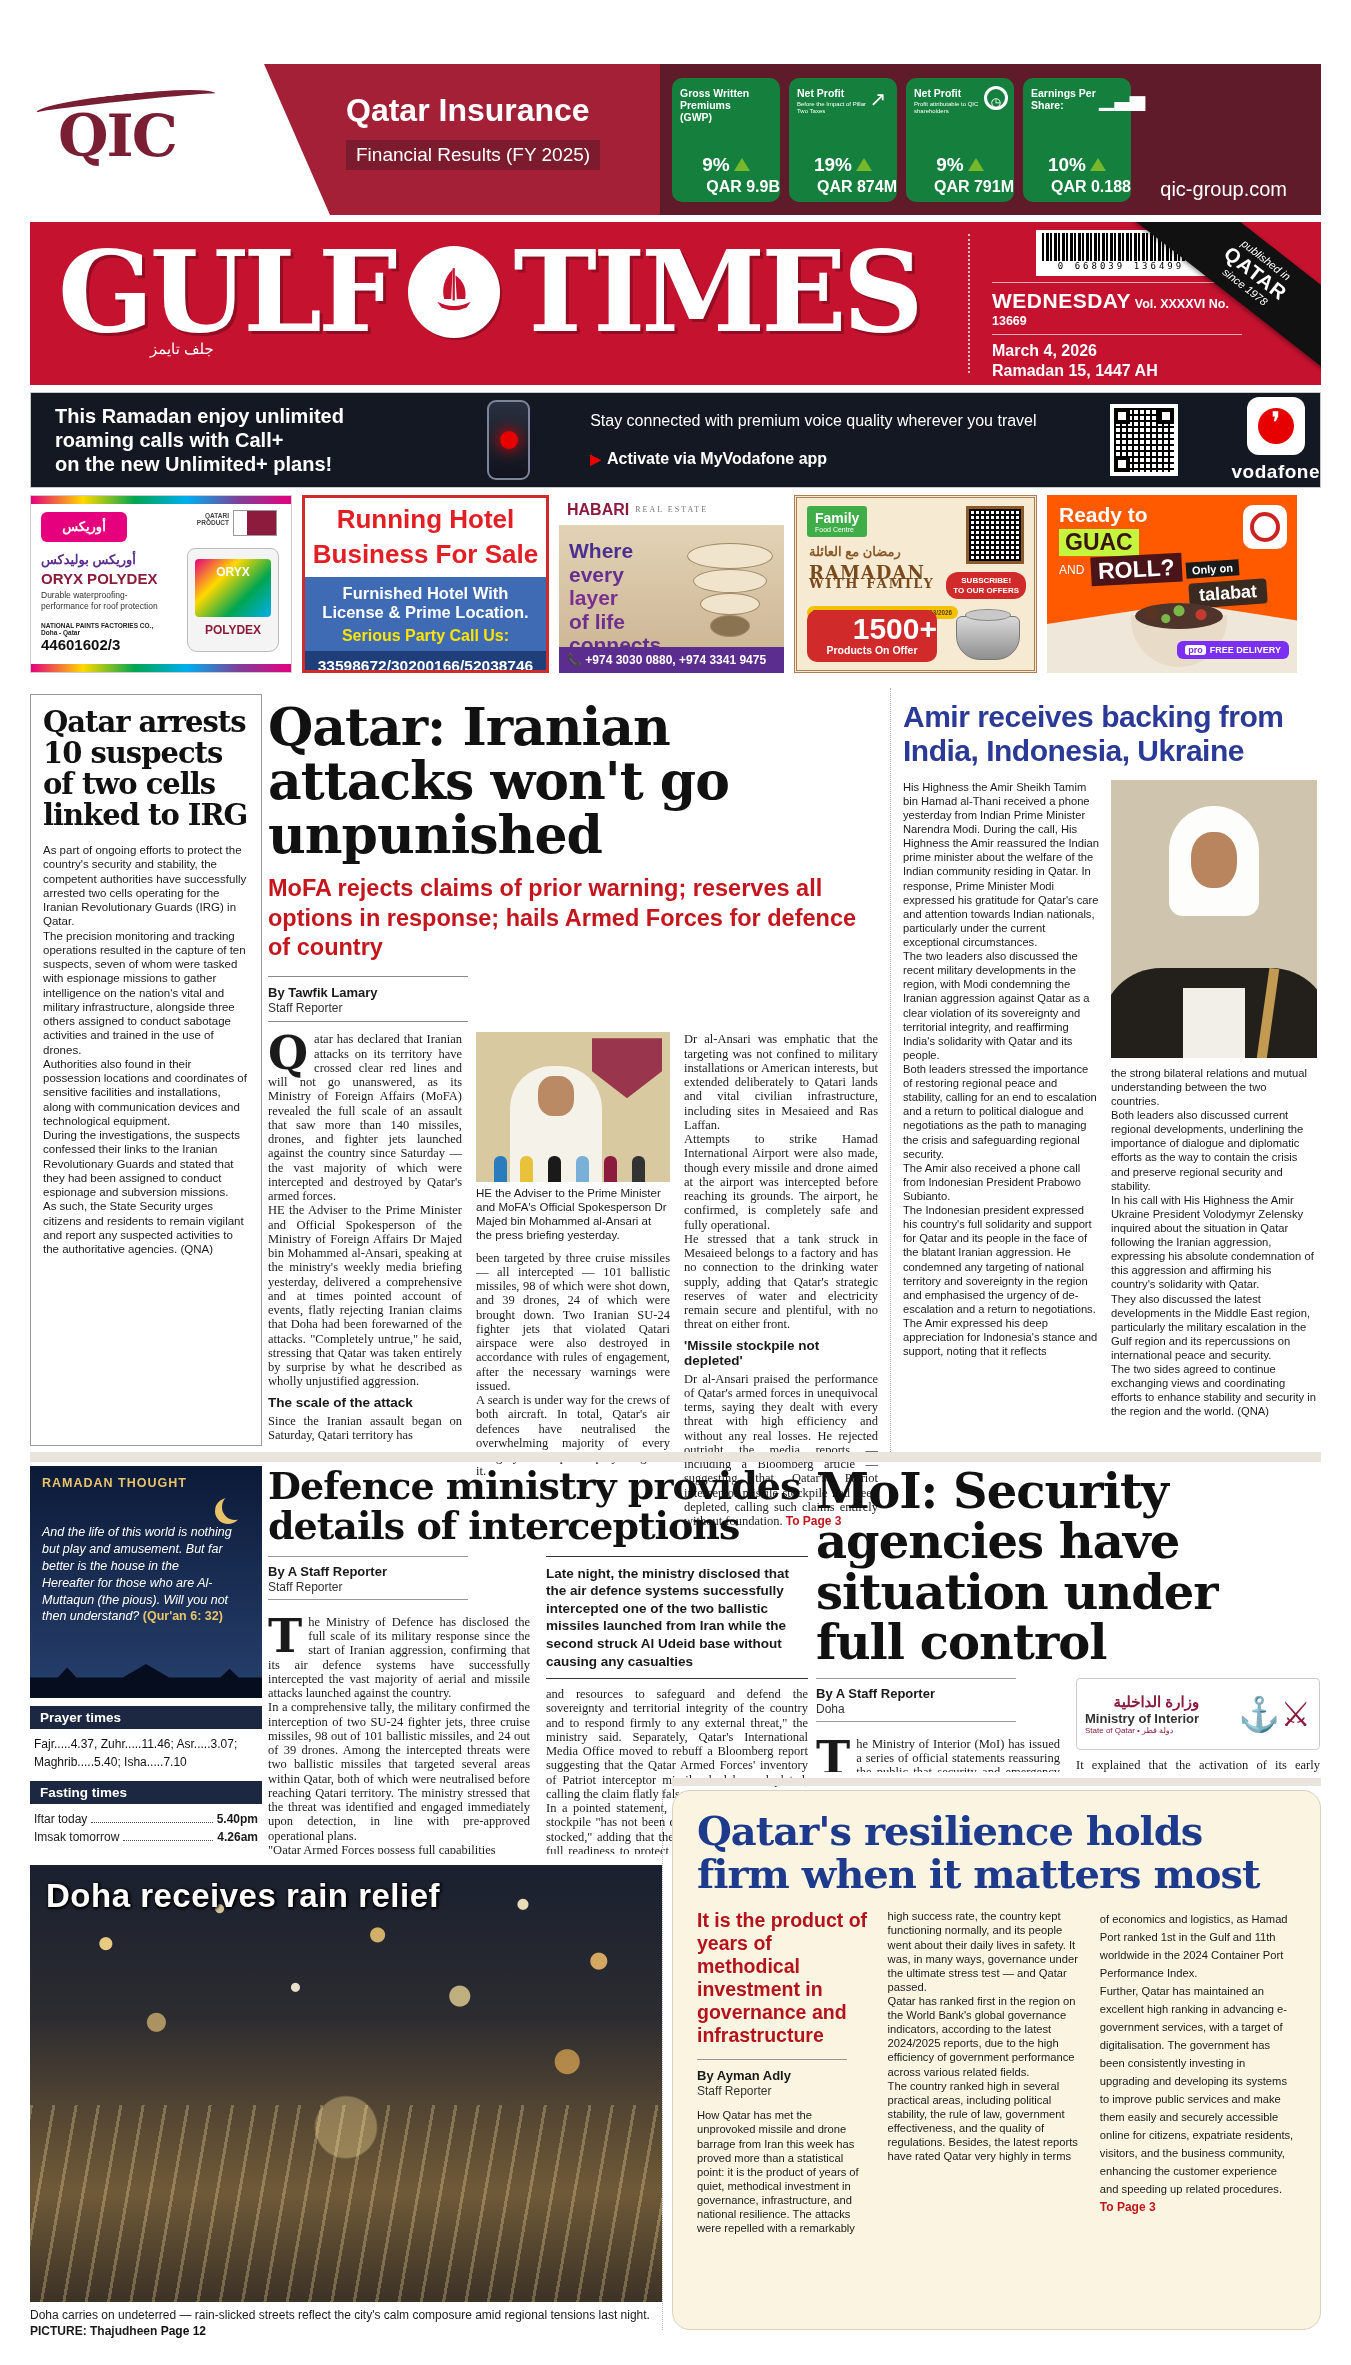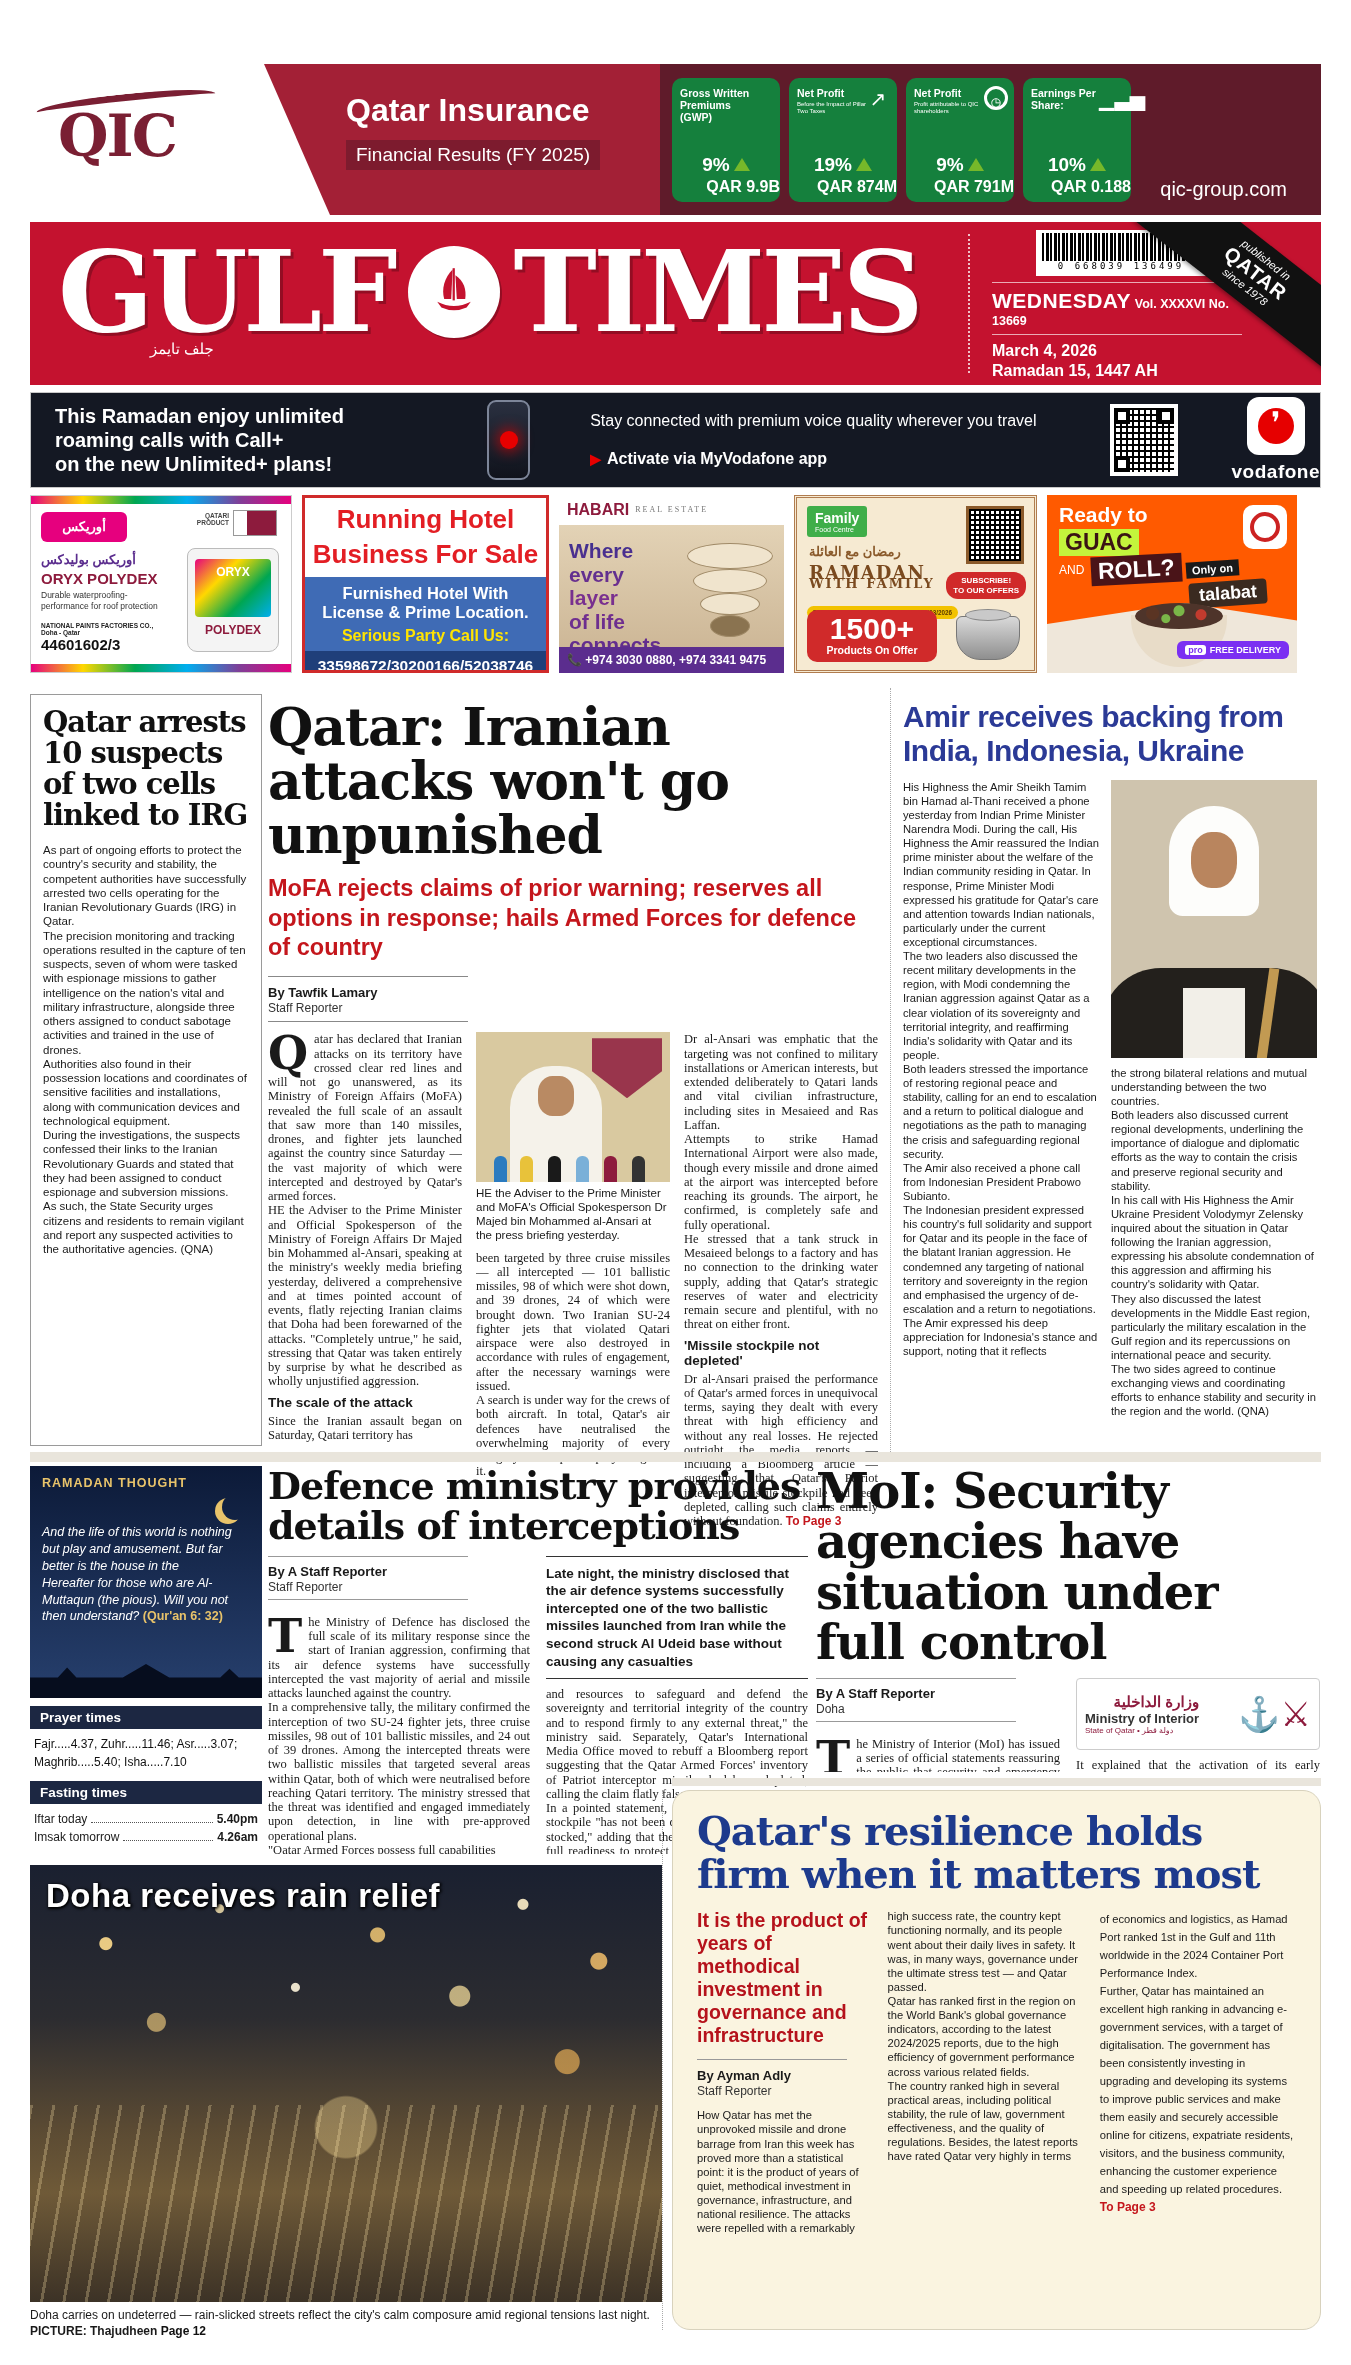--- a/index.html
+++ b/index.html
@@ -103,21 +103,21 @@
   .fam-logo { position:absolute; left:10px; top:8px; background:#3fae49; color:#fff; font-weight:bold; font-size:14px; padding:4px 8px; border-radius:3px; }
   .fam-logo small { display:block; font-size:7px; font-weight:normal; }
   .fam-qr { position:absolute; right:10px; top:8px; width:58px; height:58px; background:#fff; border:3px solid #8a5a2b;
             background-image:linear-gradient(90deg,#000 2px,transparent 2px),linear-gradient(#000 2px,transparent 2px); background-size:5px 5px; }
   .fam-ar { position:absolute; left:12px; top:46px; color:#8a5a2b; font-size:13px; font-weight:bold; }
   .fam-t1 { position:absolute; left:12px; top:64px; color:#7a4a1f; font-family:"DejaVu Serif",serif; font-weight:bold; font-size:18px; letter-spacing:1px; }
   .fam-t2 { position:absolute; left:12px; top:78px; color:#7a4a1f; font-family:"DejaVu Serif",serif; font-weight:bold; font-size:13px; letter-spacing:2px; }
   .fam-sub { position:absolute; right:8px; top:74px; background:#d02a2a; color:#fff; border-radius:12px; font-size:8px; font-weight:bold; padding:4px 7px; line-height:1.2; text-align:center; }
   .fam-promo { position:absolute; left:10px; top:108px; background:#f2c200; color:#5a3a00; font-size:6.3px; font-weight:bold; border-radius:8px; padding:3px 6px; }
   .fam-1500 { position:absolute; left:10px; bottom:8px; background:#d02a2a; color:#fff; border-radius:10px; width:130px; text-align:center; padding:4px 0 6px; }
-  .fam-1500 .n { font-size:30px; font-weight:bold; line-height:1; }
+  .fam-1500 .n { font-size:30px; font-weight:bold; line-height:1;text-align:right; }
   .fam-1500 .o { font-size:10.5px; font-weight:bold; }
   .fam-pot { position:absolute; right:14px; bottom:10px; width:64px; height:44px; background:linear-gradient(#d9d9d9,#8f8f8f); border-radius:6px 6px 24px 24px; border:1px solid #777; }
   .fam-pot::before { content:""; position:absolute; left:8px; top:-8px; right:8px; height:10px; background:#c9c9c9; border-radius:50%; border:1px solid #888; }
   
   #ad-talabat { width:250px; background:#ff5a00; }
   .tal-l1 { position:absolute; left:12px; top:8px; color:#fff; font-weight:bold; font-size:21px; }
   .tal-guac { position:absolute; left:12px; top:34px; background:#c3f53c; color:#3a1414; font-weight:bold; font-size:23px; padding:0 6px; }
   .tal-and { position:absolute; left:12px; top:68px; color:#fff; font-weight:normal; font-size:12px; }
   .tal-roll { position:absolute; left:44px; top:60px; background:#4a1418; color:#fff; font-weight:bold; font-size:23px; padding:1px 7px; transform:rotate(-3deg); }
   .tal-logo { position:absolute; right:10px; top:10px; width:44px; height:44px; background:#fff; border-radius:10px; display:flex; align-items:center; justify-content:center; }

